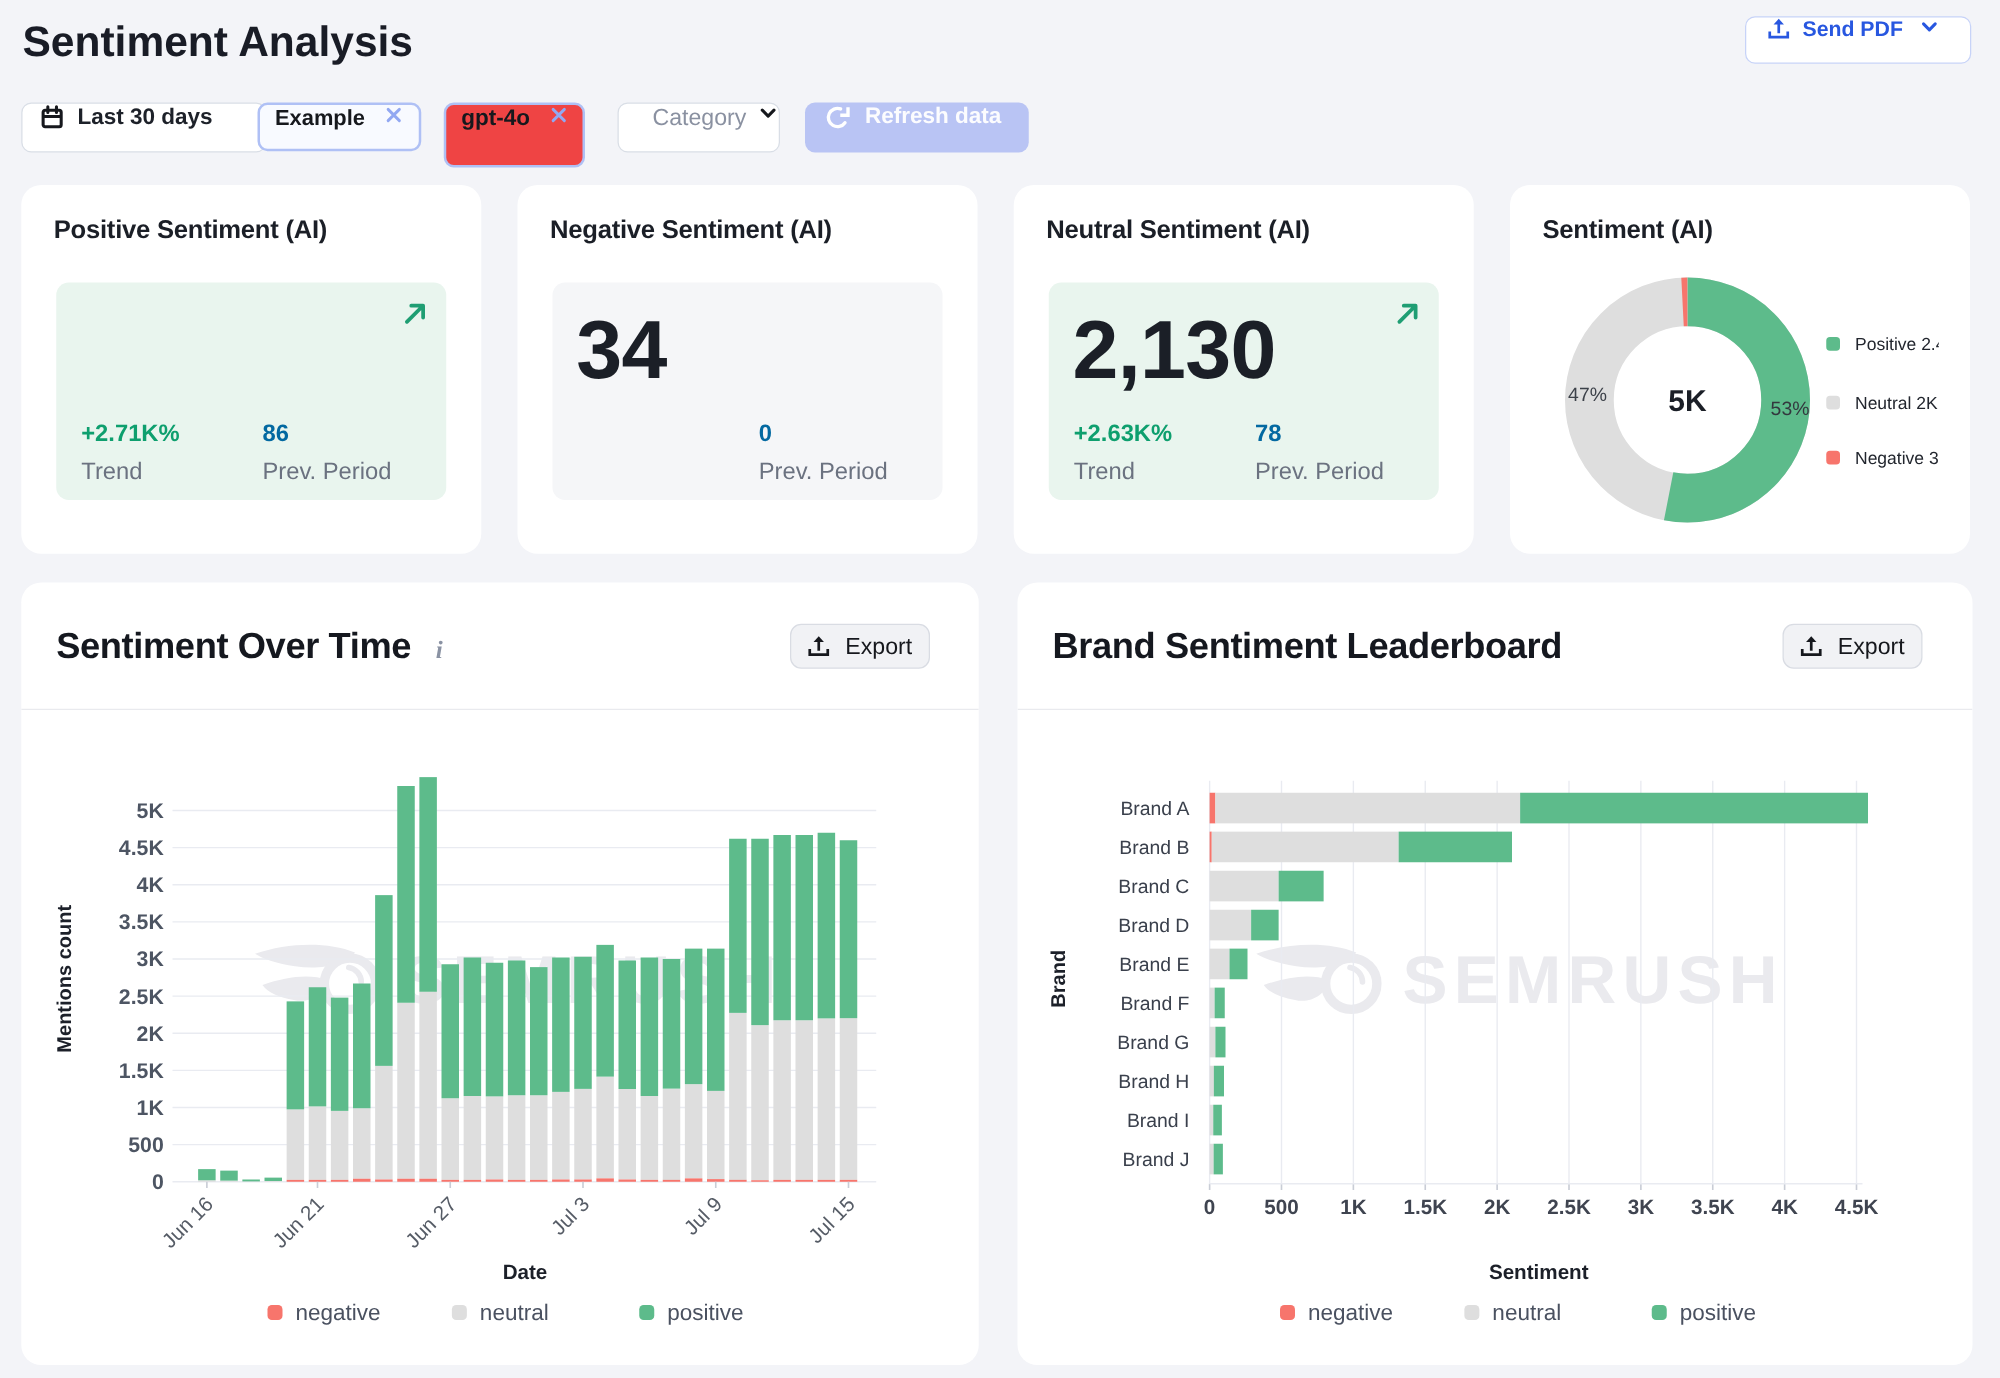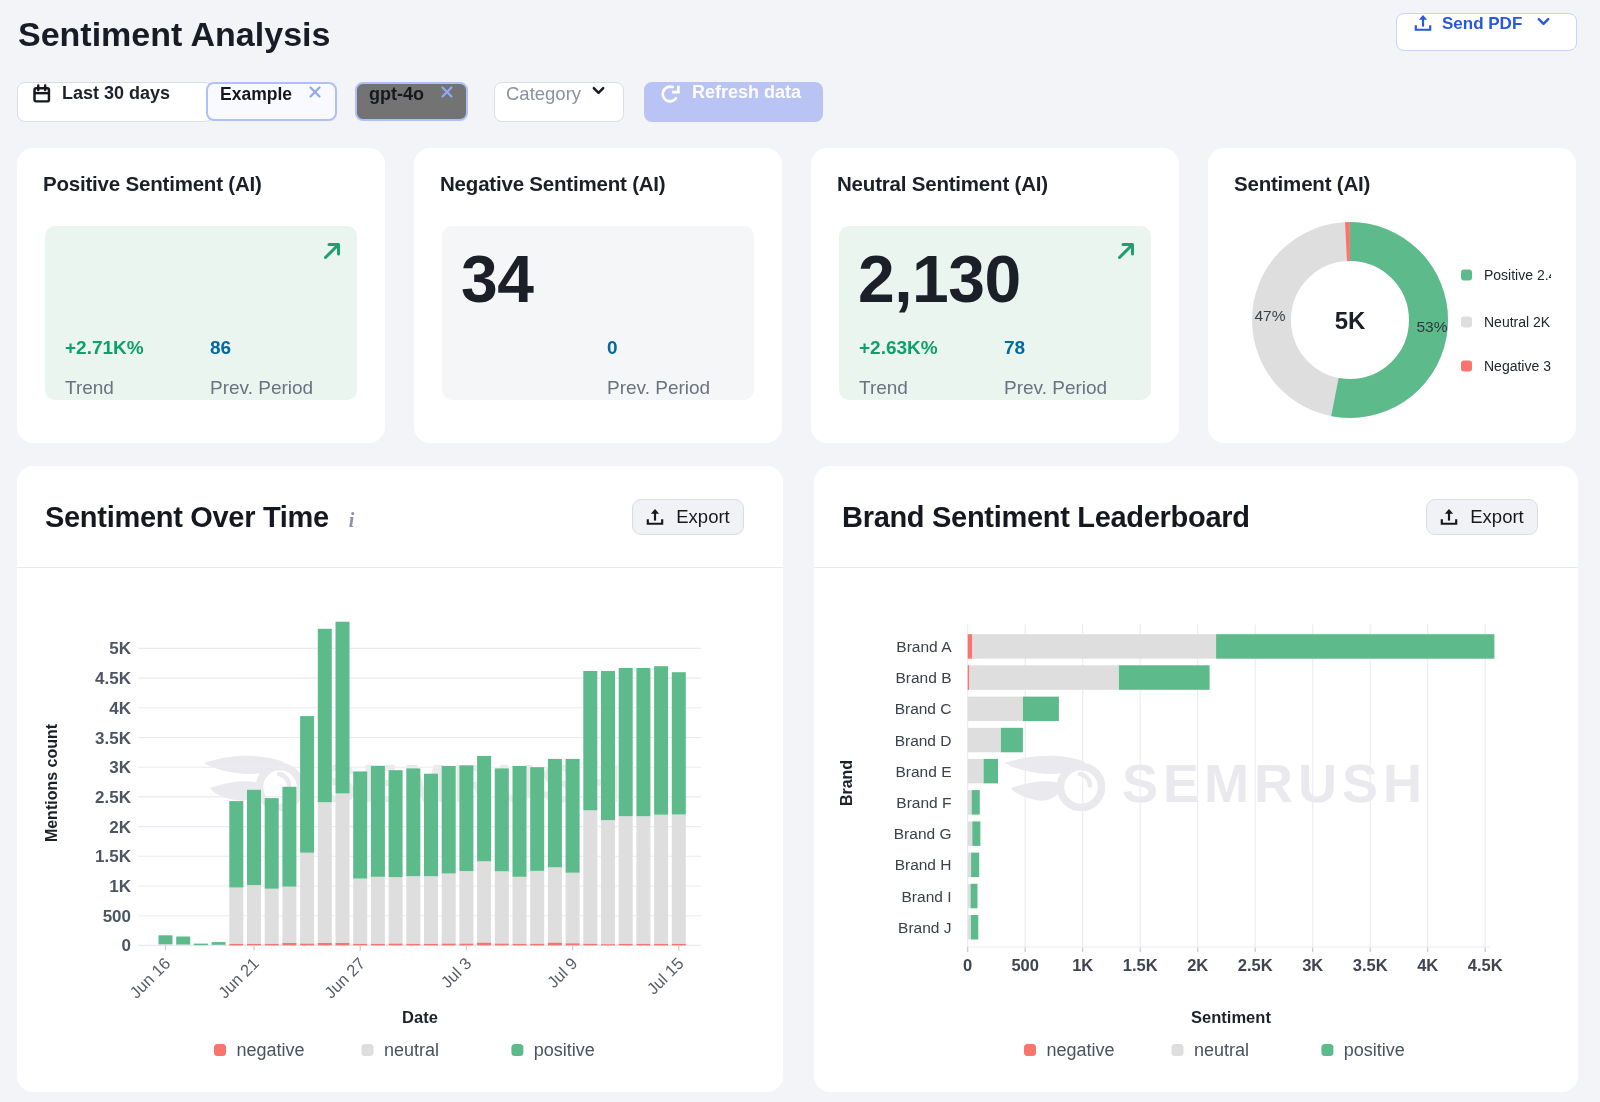--- a/index.html
+++ b/index.html
@@ -1,21 +1,21 @@
 <!DOCTYPE html>
 <html><head><meta charset="utf-8"><style>
 *{margin:0;padding:0;box-sizing:border-box}
 html,body{width:1600px;height:1102px;background:#f3f4f8;font-family:"Liberation Sans",sans-serif;position:relative;overflow:hidden}
 .card{position:absolute;background:#fff;border-radius:16px;overflow:hidden}
 .ctitle{position:absolute;left:26px;top:24px;font-size:20.5px;font-weight:bold;color:#1b1f27;letter-spacing:-0.2px}
 .panel{position:absolute;left:28px;top:78px;width:312px;height:174px;border-radius:10px}
 .bignum{position:absolute;left:19px;top:20px;font-weight:bold;color:#1b1f27;letter-spacing:-0.5px;line-height:1}
 .col{position:absolute;top:111px;width:140px}
 .col .v{font-size:19px;font-weight:bold;color:#0369a1}
-.col .l{font-size:19px;color:#6b7280;margin-top:18px}
+.col .l{font-size:19px;color:#6b7280;margin-top:8px}
 .btn{position:absolute;display:flex;border-radius:8px;font-size:17px}
 .chead{position:absolute;left:0;top:0;width:100%;height:102px;border-bottom:1px solid #e9eaee}
 .htitle{position:absolute;left:28px;top:35px;font-size:29px;font-weight:bold;color:#15181f;letter-spacing:-0.3px}
 .export{position:absolute;top:33px;width:112px;height:36px;background:#f1f2f5;border:1px solid #d9dce3;border-radius:9px;display:flex;align-items:center;justify-content:center;gap:12px;font-size:18.5px;color:#16181d}
 </style></head><body>
 <div style="position:absolute;left:18px;top:15px;font-size:34px;font-weight:bold;color:#191c26;letter-spacing:0px">Sentiment Analysis</div>
 <div class="btn" style="left:1396px;top:13px;width:181px;height:38px;background:#fff;border:1.5px solid #c7d3f8;color:#2857e0;font-weight:bold;padding-left:17px;gap:10px">
     <svg width="18" height="18" viewBox="0 0 20 20" fill="none">
       <path d="M10 14 V5.5" stroke="#2857e0" stroke-width="2.4"></path>
       <path d="M10 1 L5.4 6.3 H14.6 Z" fill="#2857e0"></path>
@@ -35,27 +35,27 @@
       <path d="M8.3 2.8 V8 M16.2 2.8 V8" stroke="#16181d" stroke-width="2.8" stroke-linecap="round"></path>
     </svg>
     <span>Last 30 days</span>
   </div>
 <div class="btn" style="left:206px;top:82px;width:131px;height:39px;background:#f8faff;border:2px solid #afc0f5;padding-left:12px;gap:15px;font-weight:bold;font-size:17.5px;color:#16181d">
     <span>Example</span>
     <svg width="16" height="16" viewBox="0 0 16 16" fill="none">
       <path d="M3.5 3.5 L12.5 12.5 M12.5 3.5 L3.5 12.5" stroke="#92a8f2" stroke-width="2.3" stroke-linecap="round"></path>
     </svg>
   </div>
-<div class="btn" style="left:355px;top:82px;width:113px;height:39px;background:#737373;border:2px solid #afc0f5;padding-left:12px;gap:15px;font-weight:bold;font-size:18px;color:#16181d">
+<div class="btn" style="left:355px;top:82px;width:113px;height:52px;background:#ef4444;border:2px solid #afc0f5;padding-left:12px;gap:15px;font-weight:bold;font-size:18px;color:#16181d">
     <span>gpt-4o</span>
     <svg width="16" height="16" viewBox="0 0 16 16" fill="none">
       <path d="M3.5 3.5 L12.5 12.5 M12.5 3.5 L3.5 12.5" stroke="#92a8f2" stroke-width="2.3" stroke-linecap="round"></path>
     </svg>
   </div>
-<div class="btn" style="left:494px;top:82px;width:130px;height:40px;background:#fff;border:1px solid #d9dee6;padding-left:11px;gap:10px;font-size:18.5px;color:#8a91a1">
+<div class="btn" style="left:494px;top:82px;width:130px;height:40px;background:#fff;border:1px solid #d9dee6;padding-left:27px;gap:10px;font-size:18.5px;color:#8a91a1">
     <span>Category</span>
     <svg width="15" height="15" viewBox="0 0 16 16" fill="none">
       <path d="M3 5.5 L8 10.5 L13 5.5" stroke="#16181d" stroke-width="2.6" stroke-linecap="round" stroke-linejoin="round"></path>
     </svg>
   </div>
 <div class="btn" style="left:644px;top:82px;width:179px;height:40px;background:#b9c4f4;color:#fff;font-weight:bold;font-size:18px;padding-left:15px;gap:11px">
     <svg width="22" height="22" viewBox="0 0 22 22" fill="none">
       <path d="M13.5 5.14 A7.3 7.3 0 1 0 16.98 16.19" stroke="#fff" stroke-width="2.7" stroke-linecap="round"></path>
       <path d="M19.4 3.8 V10.2 H13.2" stroke="#fff" stroke-width="2.7"></path>
     </svg>

